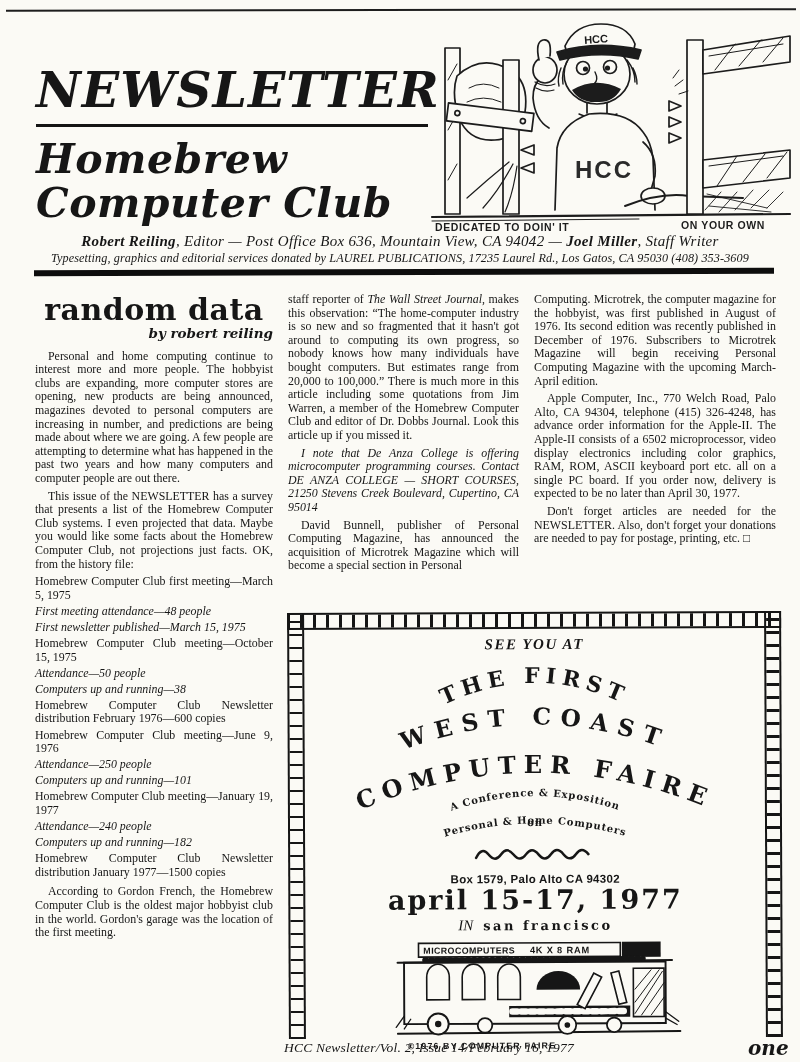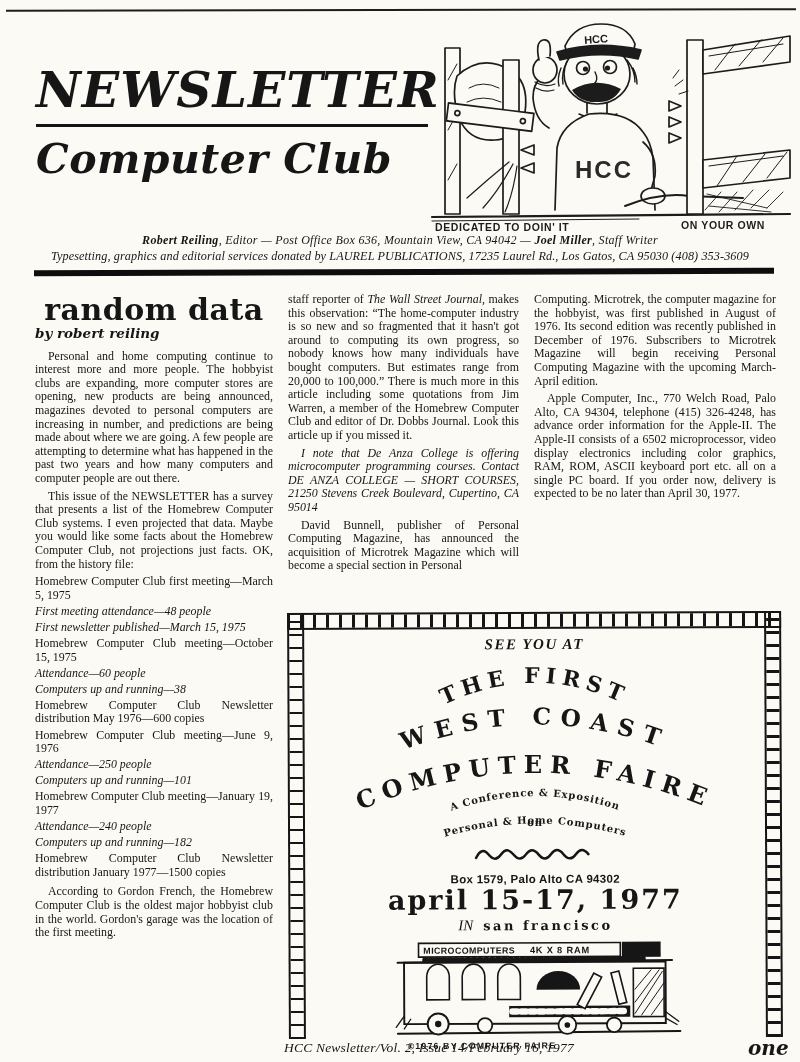--- a/index.html
+++ b/index.html
@@ -12,32 +12,32 @@
   .nl-title{font-family:"DejaVu Serif","Liberation Serif",serif;font-style:italic;font-weight:bold;
             font-size:49px;line-height:1;letter-spacing:1px;white-space:nowrap;}
   .mast-rule{height:3px;background:#141414;margin:9px 0 10px;width:392px;}
   .club-name{font-family:"DejaVu Serif","Liberation Serif",serif;font-style:italic;font-weight:bold;
              font-size:41px;line-height:1.08;letter-spacing:.5px;white-space:nowrap;}
   .cartoon{position:absolute;top:10px;left:428px;width:366px;height:228px;}
   .cartoon-cap{font-family:"Liberation Sans",sans-serif;font-size:10.5px;font-weight:bold;
                fill:#1c1c1c;letter-spacing:.6px;}
   
   .editor-block{position:absolute;top:233px;left:0;width:800px;text-align:center;font-style:italic;}
-  .editor-line{font-size:12px;letter-spacing:.3px;}
+  .editor-line{font-size:15px;letter-spacing:.3px;}
   .editor-line b{font-weight:bold;}
   .services-line{font-size:12.2px;margin-top:1px;letter-spacing:.1px;}
   .divider-bar{position:absolute;top:269px;left:34px;width:740px;height:6px;background:#0d0d0d;transform:rotate(-.2deg);}
   
   .columns{position:absolute;top:293px;left:35px;width:741px;display:flex;gap:15px;}
   .col{font-size:11.9px;line-height:13.6px;text-align:justify;}
   .col1{width:238px;} .col2{width:231px;} .col3{width:242px;}
   .headline{font-family:"DejaVu Serif","Liberation Serif",serif;font-weight:bold;font-size:30px;
             text-align:center;letter-spacing:.5px;margin:0 0 1px;line-height:1.1;}
   .byline{font-family:"DejaVu Serif","Liberation Serif",serif;font-weight:bold;font-style:italic;
-          font-size:13.5px;text-align:left;margin:0 0 9px;}
+          font-size:13.5px;text-align:right;margin:0 0 9px;}
   .par{margin:0 0 4px;}
   .ind{text-indent:13px;}
   .it,.par i{font-style:italic;}
   ul.hist-list{list-style:none;margin:2px 0 6px;padding:0;}
   li.hist{margin:2.5px 0;text-align:justify;}
   li.hist.it{font-style:italic;}
   
   .ad-box{position:absolute;left:288px;top:612px;width:494px;height:426px;transform:rotate(-.25deg);}
   .rail{position:absolute;background:repeating-linear-gradient(90deg,#151515 0 2.5px,transparent 2.5px 13px);}
   .rail-top{top:0;left:0;right:0;height:13px;border-top:2.5px solid #151515;border-bottom:2.5px solid #151515;}
@@ -68,20 +68,21 @@
 </head>
 <body>
 
 <div>
 
   <div class="top-rule"></div>
 
   <div class="masthead">
     <div class="nl-title">NEWSLETTER</div>
     <div class="mast-rule"></div>
+    <div class="club-name">Homebrew</div>
     <div class="club-name">Computer Club</div>
   </div>
 
   <div class="cartoon">
     <svg viewBox="0 0 364 228" width="366" height="228">
       <g stroke="#1c1c1c" fill="none" stroke-width="1.7" stroke-linecap="round" stroke-linejoin="round">
         <path d="M3 207 L361 204" stroke-width="2.2"></path>
         <path d="M3 211 L210 209" stroke-width="1"></path>
         <rect x="16" y="38" width="15" height="166" fill="#fbfaf5"></rect>
         <path d="M19 70 l9 -16 M19 120 l9 -16 M19 170 l9 -16" stroke-width="1"></path>
@@ -143,43 +144,44 @@
     <div class="col col1">
       <h1 class="headline">random data</h1>
       <div class="byline">by robert reiling</div>
       <p class="par ind">Personal and home computing continue to interest more and more people. The hobbyist clubs are expanding, more computer stores are opening, new products are being announced, magazines devoted to personal computers are increasing in number, and predictions are being made about where we are going. A few people are attempting to determine what has happened in the past two years and how many computers and computer people are out there.</p>
       <p class="par ind">This issue of the NEWSLETTER has a survey that presents a list of the Homebrew Computer Club systems. I even projected that data. Maybe you would like some facts about the Homebrew Computer Club, not projections just facts. OK, from the history file:</p>
       <ul class="hist-list">
           <li class="hist">Homebrew Computer Club first meeting—March 5, 1975</li>
           <li class="hist it">First meeting attendance—48 people</li>
           <li class="hist it">First newsletter published—March 15, 1975</li>
           <li class="hist">Homebrew Computer Club meeting—October 15, 1975</li>
-          <li class="hist it">Attendance—60 people</li>
+          <li class="hist it">Attendance—50 people</li>
           <li class="hist it">Computers up and running—38</li>
-          <li class="hist">Homebrew Computer Club Newsletter distribution May 1976—600 copies</li>
+          <li class="hist">Homebrew Computer Club Newsletter distribution February 1976—600 copies</li>
           <li class="hist">Homebrew Computer Club meeting—June 9, 1976</li>
           <li class="hist it">Attendance—250 people</li>
           <li class="hist it">Computers up and running—101</li>
           <li class="hist">Homebrew Computer Club meeting—January 19, 1977</li>
           <li class="hist it">Attendance—240 people</li>
           <li class="hist it">Computers up and running—182</li>
           <li class="hist">Homebrew Computer Club Newsletter distribution January 1977—1500 copies</li>
         </ul>
       <p class="par ind">According to Gordon French, the Homebrew Computer Club is the oldest major hobbyist club in the world. Gordon's garage was the location of the first meeting.</p>
     </div>
 
     <div class="col col2">
       <p class="par"><span>staff reporter of </span><i>The Wall Street Journal</i><span>, makes this observation: “The home-computer industry is so new and so fragmented that it hasn't got around to computing its own progress, so nobody knows how many individuals have bought computers. But estimates range from 20,000 to 100,000.” There is much more in this article including some quotations from Jim Warren, a member of the Homebrew Computer Club and editor of Dr. Dobbs Journal. Look this article up if you missed it.</span></p>
       <p class="par ind it">I note that De Anza College is offering microcomputer programming courses. Contact DE ANZA COLLEGE — SHORT COURSES, 21250 Stevens Creek Boulevard, Cupertino, CA 95014</p>
       <p class="par ind">David Bunnell, publisher of Personal Computing Magazine, has announced the acquisition of Microtrek Magazine which will become a special section in Personal</p>
     </div>
 
     <div class="col col3">
       <p class="par">Computing. Microtrek, the computer magazine for the hobbyist, was first published in August of 1976. Its second edition was recently published in December of 1976. Subscribers to Microtrek Magazine will begin receiving Personal Computing Magazine with the upcoming March-April edition.</p>
       <p class="par ind">Apple Computer, Inc., 770 Welch Road, Palo Alto, CA 94304, telephone (415) 326-4248, has advance order information for the Apple-II. The Apple-II consists of a 6502 microprocessor, video display electronics including color graphics, RAM, ROM, ASCII keyboard port etc. all on a single PC board. If you order now, delivery is expected to be no later than April 30, 1977.</p>
+      <p class="par ind">Don't forget articles are needed for the NEWSLETTER. Also, don't forget your donations are needed to pay for postage, printing, etc. □</p>
     </div>
   </div>
 
   <div class="ad-box">
     <div class="rail rail-top"></div>
     <div class="rail rail-left"></div>
     <div class="rail rail-right"></div>
     <div class="ad-content">
       <div class="see-you">SEE YOU AT</div>
       <svg class="arc-svg" viewBox="0 0 470 262" width="392" height="218">

